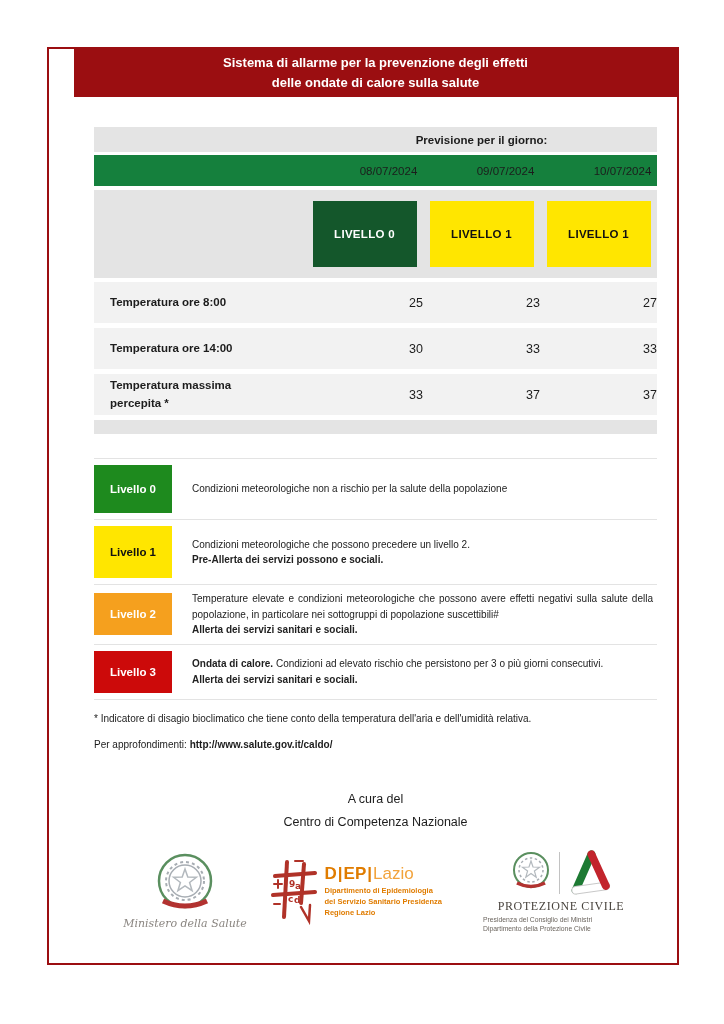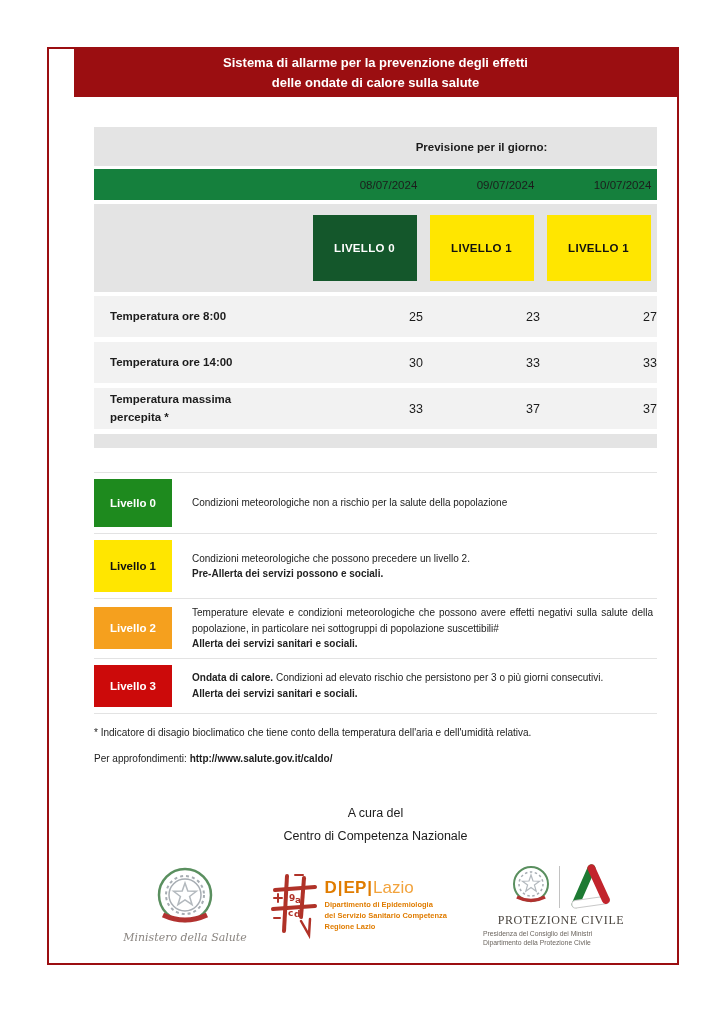--- a/index.html
+++ b/index.html
@@ -22,21 +22,21 @@
   .city-box {
     width:336px; height:28px; margin:20px auto 0; background:#9b0e11;
     color:#ffffff; font-weight:bold; font-size:15px; letter-spacing:.5px;
     display:flex; align-items:center; justify-content:center;
   }
   
   .table { margin:30px 20px 0; }
   .band {
     display:grid; grid-template-columns:212px 1fr 1fr 1fr; align-items:center;
   }
-  .band.prev   { background:#e4e4e4; height:39px; margin-bottom:3px; }
+  .band.prev   { background:#e4e4e4; height:25px; margin-bottom:3px; }
   .band.dates  { background:#15803d; height:31px; margin-bottom:4px;gap:48px; }
   .band.levels { background:#e4e4e4; height:88px; margin-bottom:4px; }
   .band.trow   { background:#f2f2f2; min-height:41px; margin-bottom:5px; }
   .band.closer { background:#e4e4e4; height:14px; margin-bottom:0; }
   .prev-label { grid-column:2 / 5; text-align:center; font-weight:bold; font-size:11.5px; }
   .date-cell  { text-align:center; font-size:11.5px; }
   .level-cell { display:flex; justify-content:center; }
   .level-box {
     width:104px; height:66px; display:flex; align-items:center; justify-content:center;
     font-weight:bold; font-size:11.5px; letter-spacing:.3px;
@@ -217,21 +217,21 @@
           <text x="17" y="43">c</text>
             <text x="23" y="44">d</text>
         </g>
       </svg>
       <div class="dep-text">
         <div class="dep-title">
           <span class="d">D</span><span class="bar">|</span><span class="ep">EP</span><span class="bar">|</span><span class="lazio">Lazio</span>
         </div>
         <div class="dep-lines">
           <div>Dipartimento di Epidemiologia</div>
-          <div>del Servizio Sanitario Competenza</div>
+          <div>del Servizio Sanitario Presidenza</div>
           <div>Regione Lazio</div>
         </div>
       </div>
     </div>
 
     <div class="logo-pc">
       <div class="pc-top">
         <svg width="42" height="44" viewBox="0 0 42 44">
           <circle cx="21" cy="19" r="17" fill="none" stroke="#5a8f5f" stroke-width="2"></circle>
           <circle cx="21" cy="19" r="12" fill="#ffffff" stroke="#a7adb3" stroke-width="1.5" stroke-dasharray="2.5,2.5"></circle>

